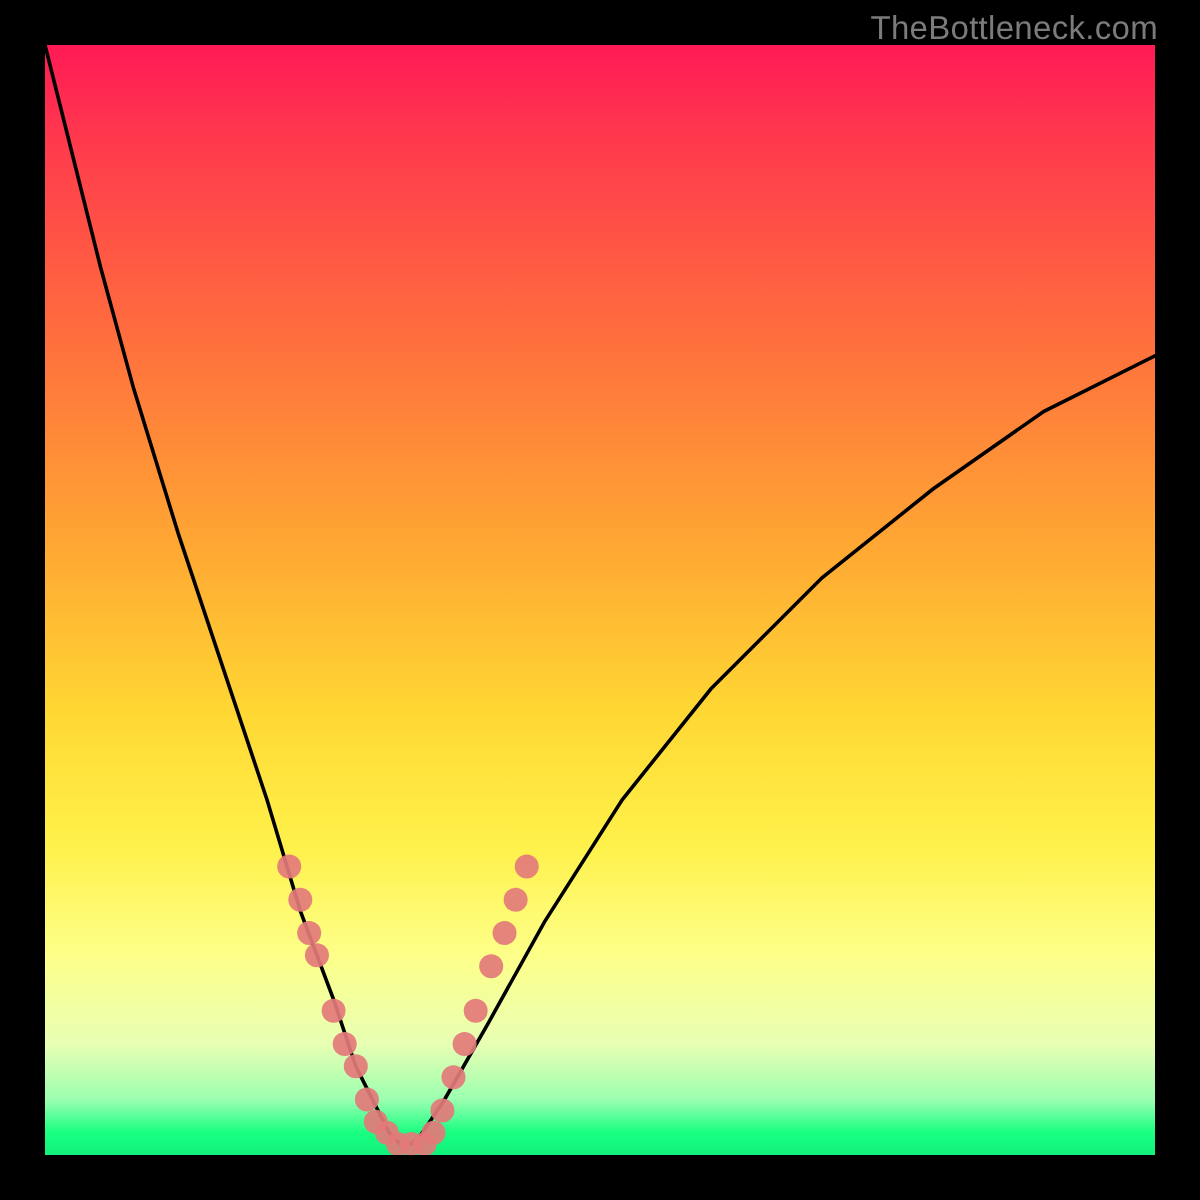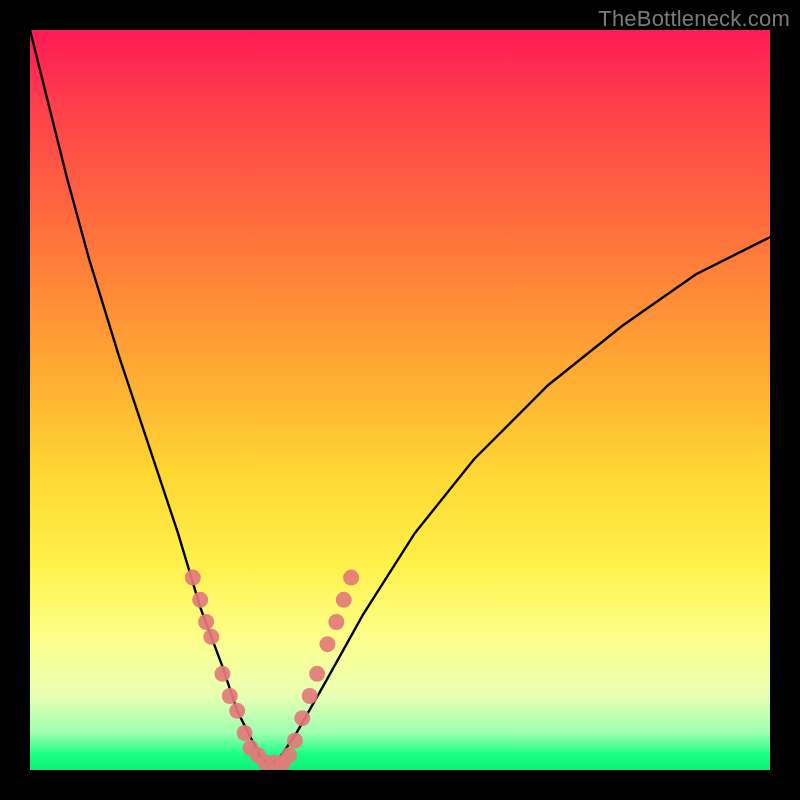--- a/index.html
+++ b/index.html
@@ -39,21 +39,21 @@
   }
   svg.curve-layer {
     position: absolute;
     left: 0; top: 0;
     width: 740px;
     height: 740px;
   }
   .watermark {
     position: absolute;
     top: 6px;
-    right: 10px;
+    right: 28px;
     color: #7b7b7b;
     font-size: 22px;
     letter-spacing: 0.2px;
     font-weight: 500;
   }
 </style>
 </head>
 <body>
 
 <div class="outer">

